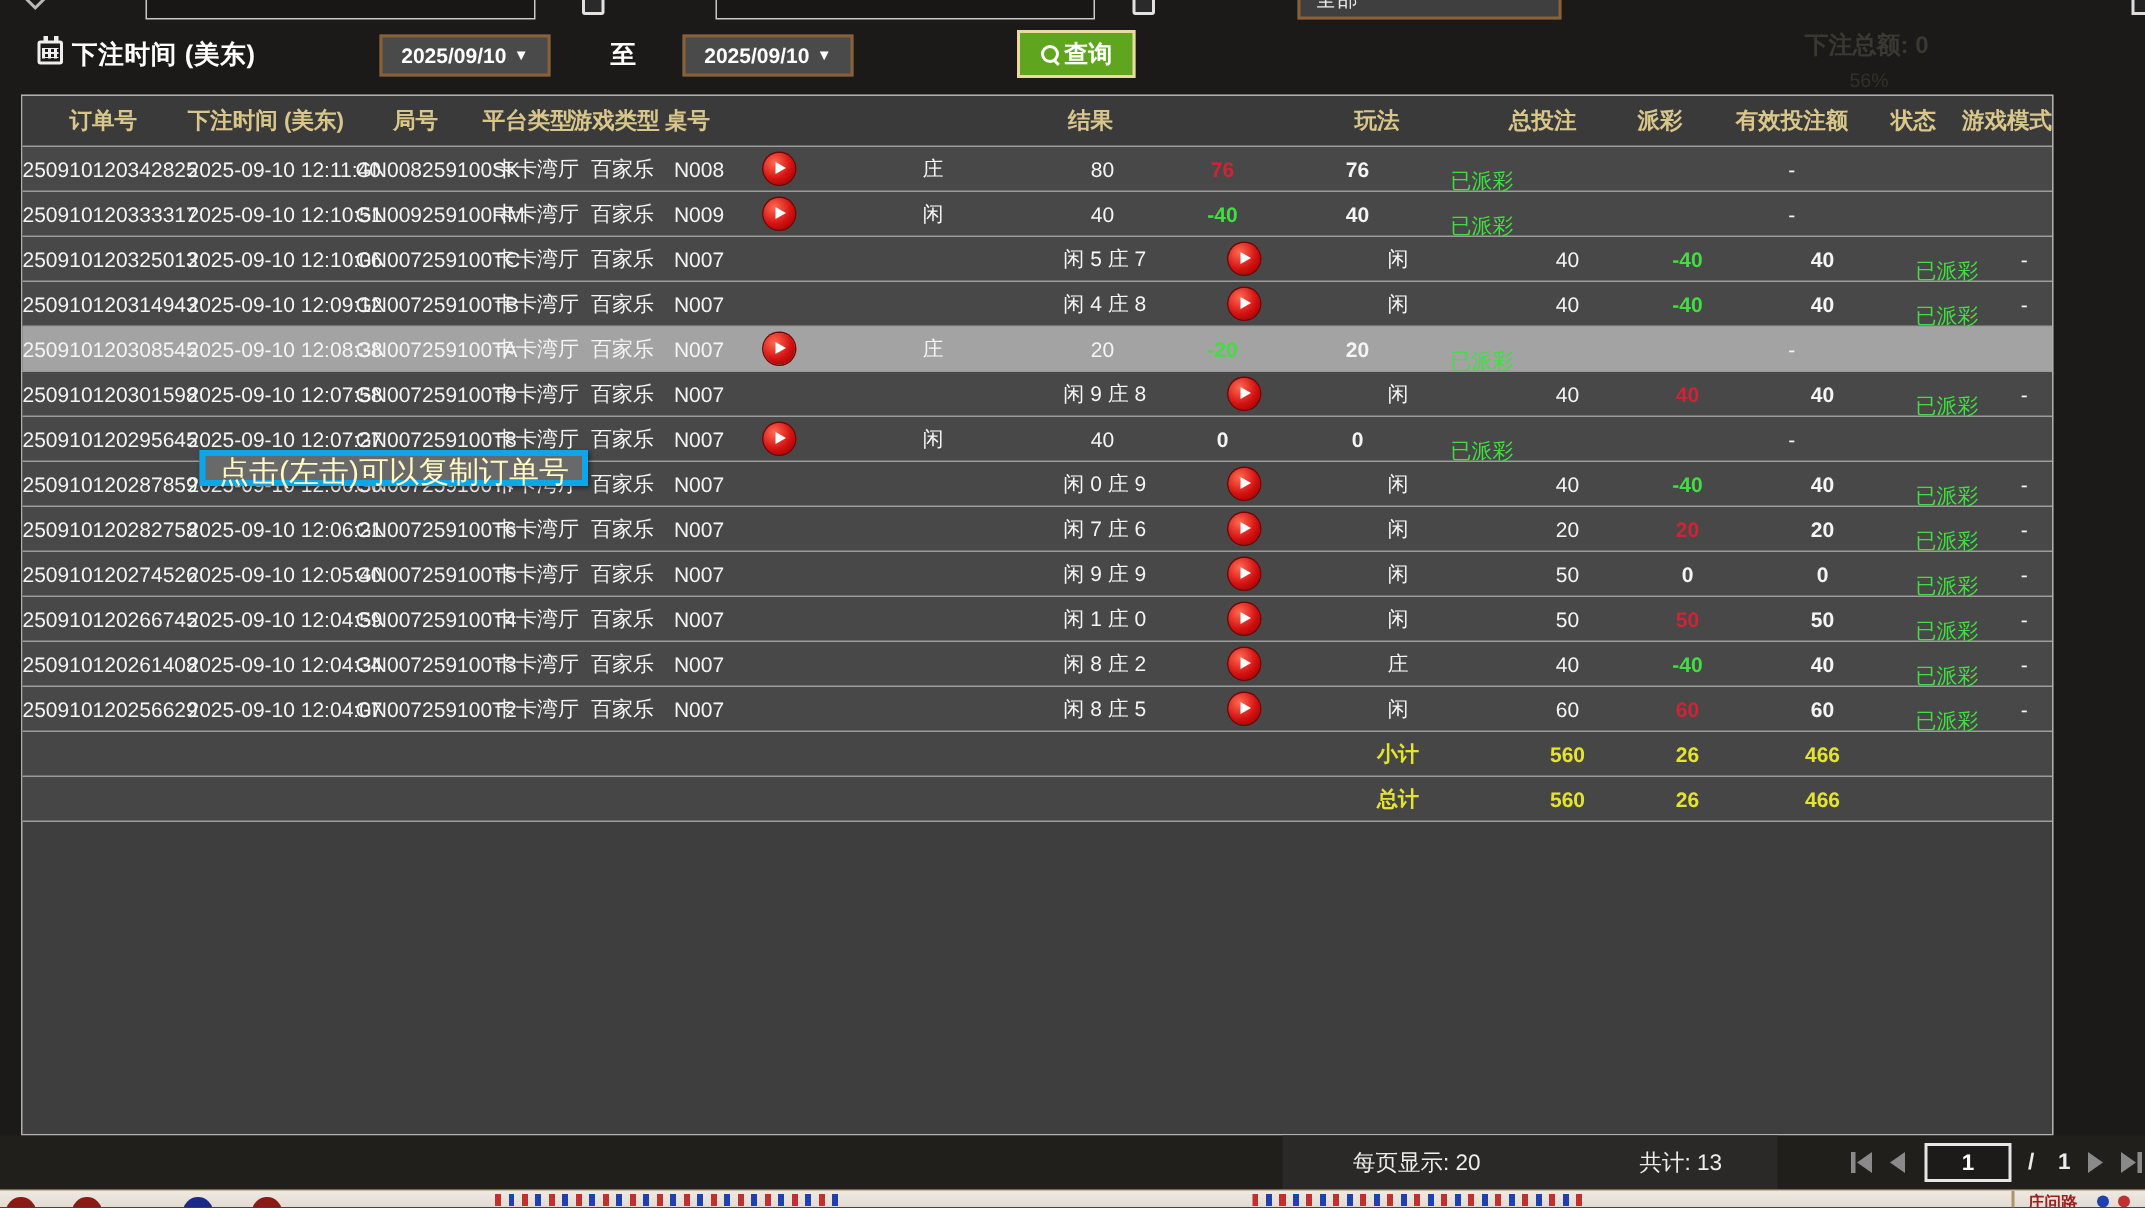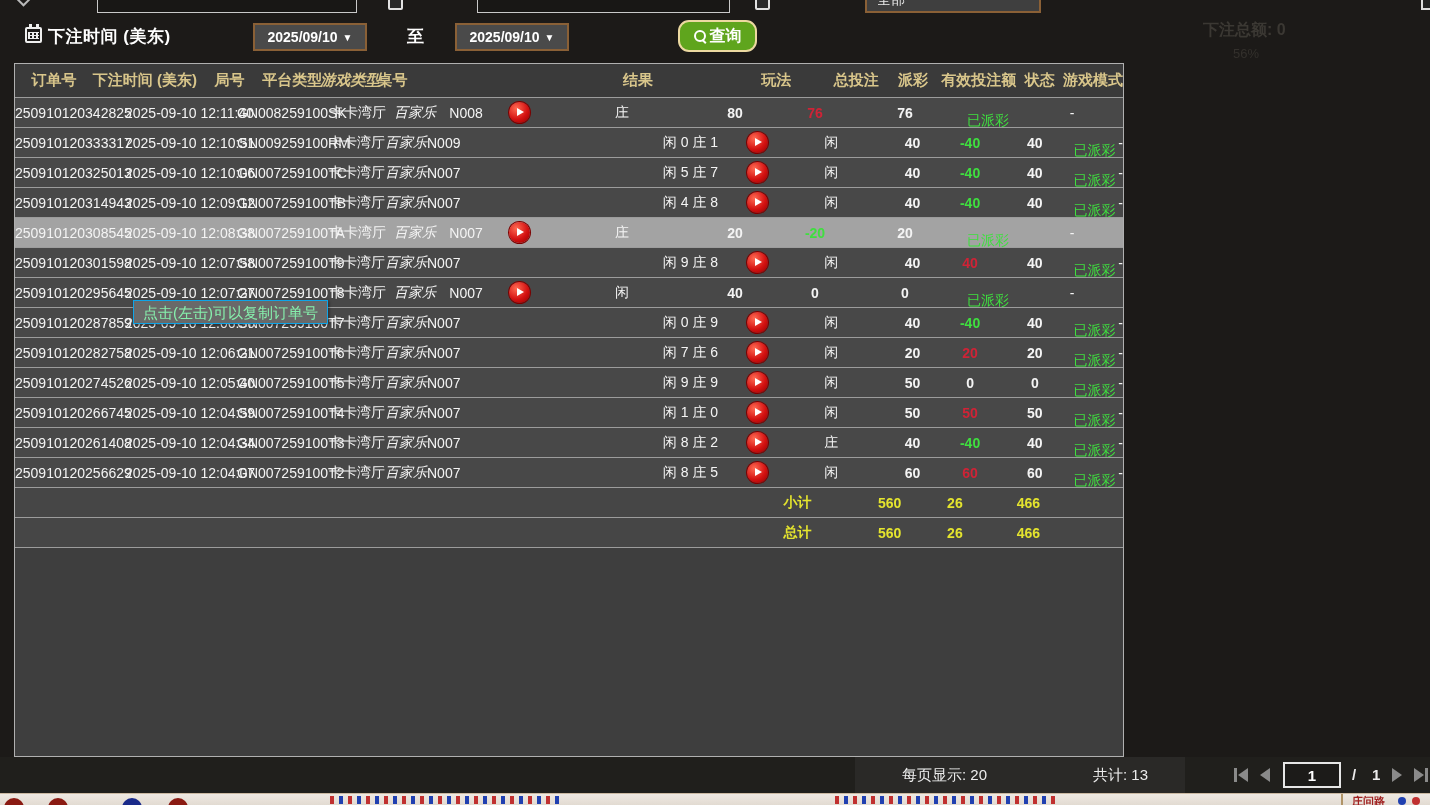--- a/index.html
+++ b/index.html
@@ -21,50 +21,50 @@
   .cal-icon::before{ content:""; position:absolute; left:2px; top:-5px; width:3px; height:4px; background:#eee; box-shadow:7px 0 0 #eee; }
   .cal-icon::after{ content:""; position:absolute; left:1px; top:3px; width:11px; height:7px;
     background:repeating-linear-gradient(90deg,#eee 0 2px,transparent 2px 4px),
                repeating-linear-gradient(0deg,#eee 0 1px,transparent 1px 3px); }
   .filter-label{ position:absolute; left:48px; top:25px; font-size:17px; font-weight:bold; color:#ffffff; letter-spacing:.5px; }
   .date-select{ position:absolute; top:23px; width:114px; height:28px; background:#4a4a4a; border:2px solid #8a6036;
     color:#fff; font-size:14px; font-weight:bold; display:flex; align-items:center; justify-content:center; gap:5px; cursor:pointer; }
   .date-select .caret{ font-size:10px; }
   .to-label{ position:absolute; left:407px; top:25px; font-size:17px; font-weight:bold; color:#ffffff; }
   .query-btn{ position:absolute; left:678px; top:20px; width:79px; height:32px; background:#5fa51d; border:2px solid #ecd9a1;
-    border-radius:11px; display:flex; align-items:center; justify-content:center; gap:3px; cursor:pointer; }
+    border-radius:0; display:flex; align-items:center; justify-content:center; gap:3px; cursor:pointer; }
   .query-btn .q-label{ color:#ffffff; font-size:16px; font-weight:bold; }
   .mag{ position:relative; width:13px; height:13px; }
   .mag::before{ content:""; position:absolute; left:0; top:0; width:8px; height:8px; border:2px solid #fff; border-radius:50%; }
   .mag::after{ content:""; position:absolute; left:9px; top:9px; width:5px; height:2px; background:#fff; transform:rotate(45deg); transform-origin:0 0; }
   .ghost-1{ position:absolute; left:1203px; top:20px; font-size:16px; font-weight:bold; color:#3b3833; }
   .ghost-2{ position:absolute; left:1233px; top:46px; font-size:13px; color:#33302c; }
   
-  .table-wrap{ position:absolute; left:14px; top:63px; width:1110px; height:694px; border:1px solid #b0b0b0; background:#3e3e3e; }
+  .table-wrap{ position:absolute; left:14px; top:63px; width:1355px; height:694px; border:1px solid #b0b0b0; background:#3e3e3e; }
   .thead{ display:flex; height:34px; align-items:center; background:#3a3a3a; border-bottom:1px solid #9c9c9c; }
   .thead .cell{ color:#d9c68b; font-size:15px; font-weight:bold; }
   .trow{ display:flex; height:30px; align-items:center; background:#484848; border-bottom:1px solid #9c9c9c; }
   .trow.hl{ background:#a3a3a3; }
   .trow.sum{ background:#464646; }
   .cell{ font-size:14px; text-align:center; color:#f4f4f4; white-space:nowrap; overflow:visible; }
-  .c1{width:110px;} .c2{width:112px;} .c3{width:92px;} .c4{width:58px;} .c5{width:56px;font-style:italic;} .c6{width:46px;}
+  .c1{width:110px;} .c2{width:112px;} .c3{width:92px;} .c4{width:58px;} .c5{width:56px;} .c6{width:46px;}
   .c7{width:310px; padding-left:185px;} .c8{width:60px; display:flex; justify-content:center;}
-  .c9{width:146px;} .c10{width:80px; font-weight:bold;} .c11{width:80px; font-weight:bold;}
+  .c9{width:146px;} .c10{width:80px; font-weight:normal;} .c11{width:80px; font-weight:bold;}
   .c12{width:100px; font-weight:bold;} .c13{width:66px;} .c14{flex:1;}
   .thead .c10,.thead .c11,.thead .c12{ font-weight:bold; }
   .sign-pos{ color:#cf2336; } .sign-neg{ color:#3fdf3f; } .sign-zero{ color:#f4f4f4; }
   .status-ok{ color:#3fdf3f;margin-top:16px; }
   .ylw{ color:#e4e42e; font-weight:bold; }
   .replay{ width:21px; height:21px; border-radius:50%; cursor:pointer;
     background:radial-gradient(circle at 35% 30%, #ff6a52, #d41212 55%, #960000 95%);
     position:relative; box-shadow:0 0 0 1px #7c0000; }
   .replay::after{ content:""; position:absolute; left:8px; top:6px; width:0; height:0;
     border-left:7px solid #fff; border-top:4.5px solid transparent; border-bottom:4.5px solid transparent; }
   .tooltip{ position:absolute; left:118px; top:236px; height:24px; line-height:23px; padding:0 9px;
-    background:#696969; border:1px solid #0ea5e9; color:#86efac; font-size:15px; z-index:6;
+    background:#696969; border:4px solid #0ea5e9; color:#fef9c3; font-size:20px; z-index:6;
     box-shadow:1px 1px 3px rgba(0,0,0,.45); white-space:nowrap; }
   
   .pager{ position:absolute; left:0; top:757px; width:1430px; height:36px; background:#201f1c; }
   .pager-panel{ position:absolute; left:855px; top:0; width:330px; height:36px; background:#2a2927; }
   .pg-text{ position:absolute; top:9px; font-size:15px; color:#ececec; }
   .arrow{ position:absolute; top:11px; width:0; height:0; cursor:pointer;
     border-top:7px solid transparent; border-bottom:7px solid transparent; }
   .arrow.left{ border-right:10px solid #8a8a8a; }
   .arrow.right{ border-left:10px solid #8a8a8a; }
   .bar{ position:absolute; top:11px; width:3px; height:14px; background:#8a8a8a; cursor:pointer; }
@@ -152,21 +152,20 @@
           <div class="cell c13 status-ok">已派彩</div>
           <div class="cell c14">-</div>
         </div>
         <div class="trow">
           <div class="cell c1">250910120333317</div>
           <div class="cell c2">2025-09-10 12:10:51</div>
           <div class="cell c3">GN009259100RM</div>
           <div class="cell c4">卡卡湾厅</div>
           <div class="cell c5">百家乐</div>
           <div class="cell c6">N009</div>
-          <div class="cell c7">闲 0 庄 1</div>
           <div class="cell c8">
             <span class="replay"></span>
           </div>
           <div class="cell c9">闲</div>
           <div class="cell c10">40</div>
           <div class="cell c11 sign-neg">-40</div>
           <div class="cell c12">40</div>
           <div class="cell c13 status-ok">已派彩</div>
           <div class="cell c14">-</div>
         </div>

